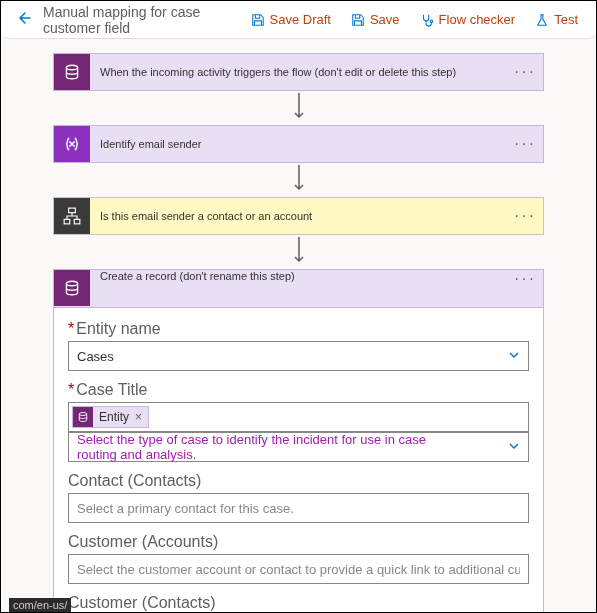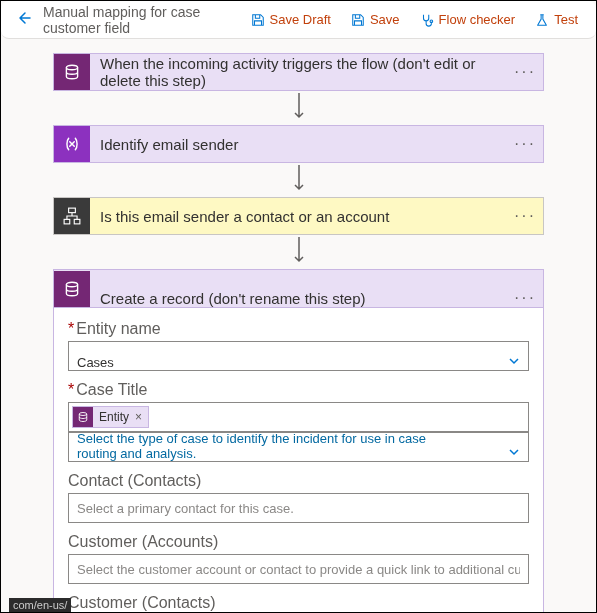--- a/index.html
+++ b/index.html
@@ -12,34 +12,34 @@
   .action-btn { display: flex; align-items: center; gap: 5px; color: #c2410c; font-size: 13px; padding: 4px 8px; cursor: pointer; }
   .action-btn svg { width: 14px; height: 14px; }
   .canvas { padding: 14px 52px 0 52px; }
   .step { display: flex; align-items: center; height: 38px; border: 1px solid #c8c6c4; background: #fff; }
   .step-purple { background: #e9dff5; border-color: #c8b6e2; }
   .step-gray { background: #fef9c3; border-color: #c8c6c4; }
   .step-icon { width: 36px; height: 36px; display: flex; align-items: center; justify-content: center; color: #fff; flex-shrink: 0; }
   .icon-purple { background: #742774; }
   .icon-violet { background: #8c31bf; }
   .icon-dark { background: #3a3a3a; }
-  .step-title { flex: 1; padding: 0 10px; font-size: 15px; color: #323130; }
+  .step-title { flex: 1; padding: 0 10px; font-size: 11px; color: #323130; }
   .step-dots { width: 36px; text-align: center; color: #605e5c; font-size: 16px; letter-spacing: 2px; cursor: pointer; }
   .arrow-wrap { display: flex; justify-content: center; padding: 2px 0; }
   .arrow-wrap svg { width: 16px; height: 30px; }
   .record-card { border: 1px solid #c8b6e2; background: #fff; }
-  .record-head { display: flex; align-items: flex-end; height: 38px; background: #e9dff5; border-bottom: 1px solid #c8b6e2; }
+  .record-head { display: flex; align-items: flex-start; height: 38px; background: #e9dff5; border-bottom: 1px solid #c8b6e2; }
   .record-body { padding: 10px 14px 14px 14px; }
   .field-label { font-size: 16px; color: #605e5c; margin-top: 10px; margin-bottom: 3px; }
   .field-label:first-child { margin-top: 2px; }
   .req { color: #a80000; margin-right: 2px; }
   .field-input, .field-select { width: 100%; height: 30px; border: 1px solid #8a8886; padding: 0 8px; font-family: inherit; font-size: 13px; background: #fff; color: #323130; }
   .field-input::placeholder { color: #8a8886; }
-  .field-select { display: flex; align-items: flex-end; justify-content: space-between; cursor: pointer; gap: 44px; }
-  .field-select .placeholder { color: #0369a1; }
+  .field-select { display: flex; align-items: center; justify-content: space-between; cursor: pointer; gap: 44px; }
+  .field-select .placeholder { color: #a21caf; }
   .chev { color: #0078d4; }
   .token-row { width: 100%; min-height: 30px; border: 1px solid #8a8886; padding: 3px; display: flex; align-items: center; background: #fff; }
   .token { display: inline-flex; align-items: center; background: #e9dff5; border: 1px solid #c8b6e2; height: 22px; padding-right: 6px; font-size: 12px; }
   .token-icon { width: 20px; height: 20px; background: #742774; display: flex; align-items: center; justify-content: center; color: #fff; margin-right: 6px; }
   .token-x { margin-left: 6px; cursor: pointer; color: #605e5c; }
   .status-tip { position: absolute; bottom: 0; left: 8px; background: #2b2b2b; color: #ccc; font-size: 11px; padding: 1px 4px; }
 </style>
 </head>
 <body>
 

